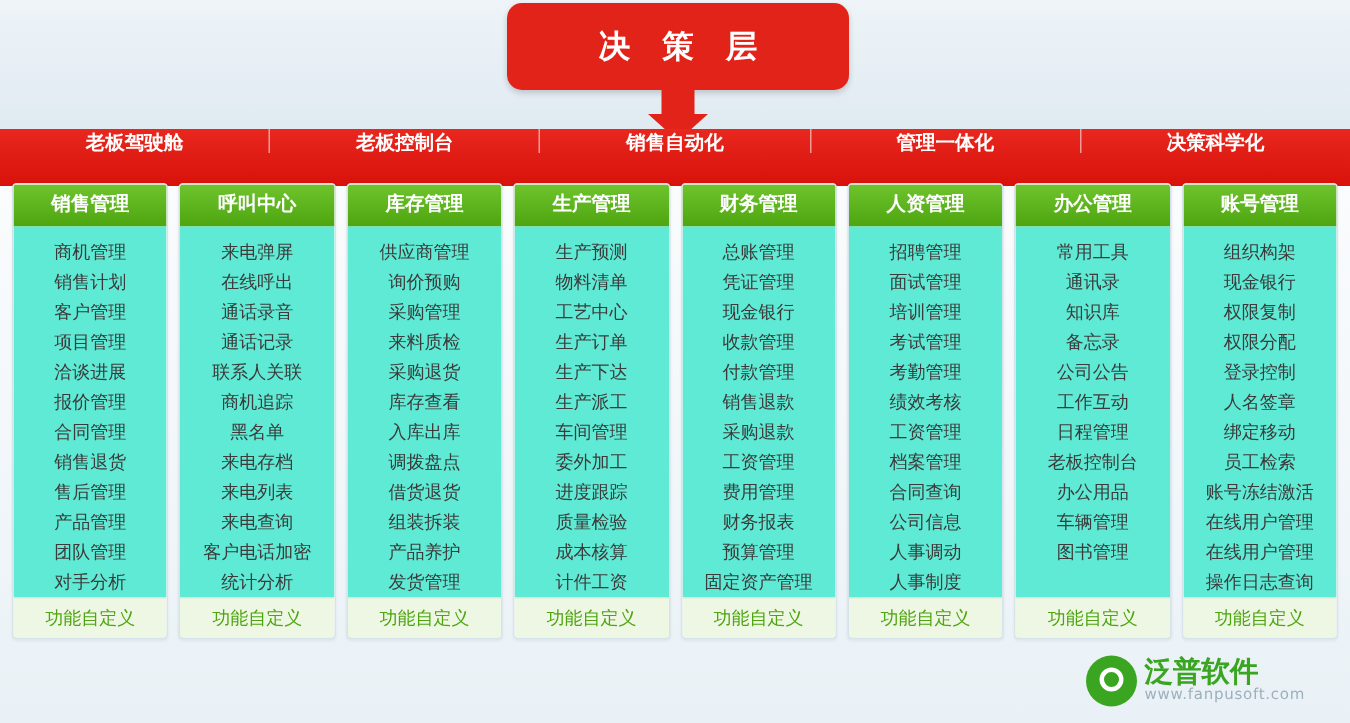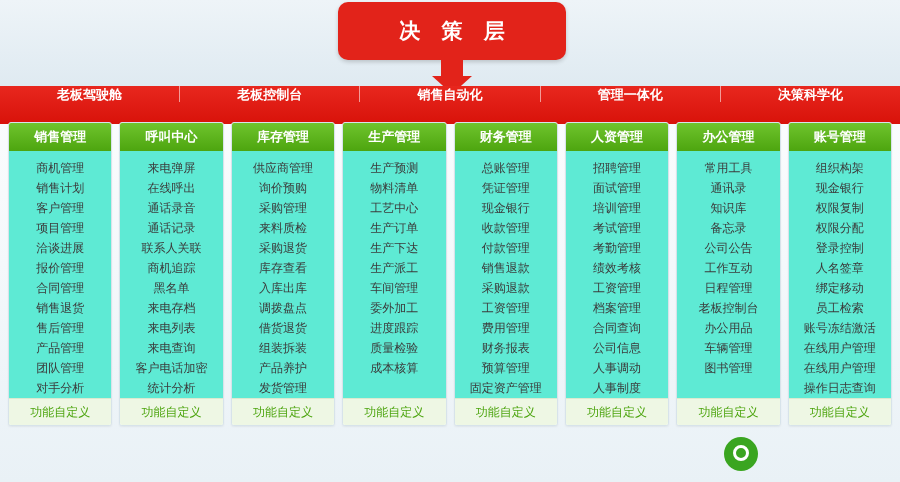--- a/index.html
+++ b/index.html
@@ -276,20 +276,21 @@
         <div class="col-item">物料清单</div>
         <div class="col-item">工艺中心</div>
         <div class="col-item">生产订单</div>
         <div class="col-item">生产下达</div>
         <div class="col-item">生产派工</div>
         <div class="col-item">车间管理</div>
         <div class="col-item">委外加工</div>
         <div class="col-item">进度跟踪</div>
         <div class="col-item">质量检验</div>
         <div class="col-item">成本核算</div>
+        <div class="col-item">计件工资</div>
       </div>
       <div class="col-foot">功能自定义</div>
     </div>
 
     <div class="col">
       <div class="col-head">财务管理</div>
       <div class="col-body">
         <div class="col-item">总账管理</div>
         <div class="col-item">凭证管理</div>
         <div class="col-item">现金银行</div>
@@ -359,15 +360,19 @@
         <div class="col-item">在线用户管理</div>
         <div class="col-item">操作日志查询</div>
       </div>
       <div class="col-foot">功能自定义</div>
     </div>
 
   </div>
 
   <div class="watermark">
     <div class="wm-badge"></div>
+    <div class="wm-text">
+      <div class="wm-main">泛普软件</div>
+      <div class="wm-sub">www.fanpusoft.com</div>
+    </div>
   </div>
 
 </div>
 
 </body></html>

